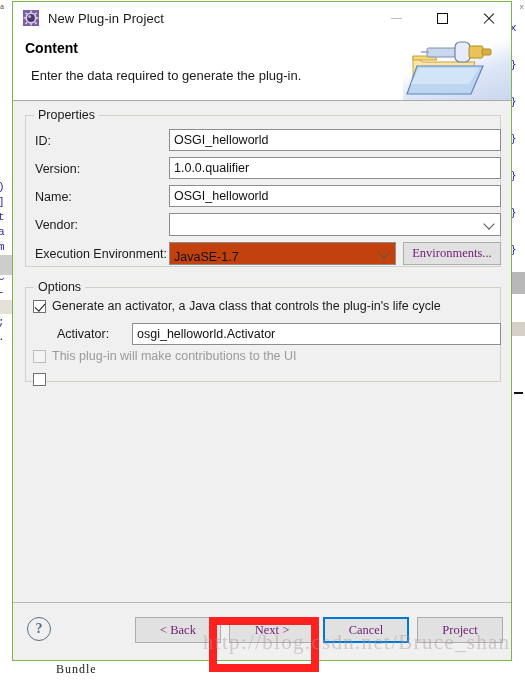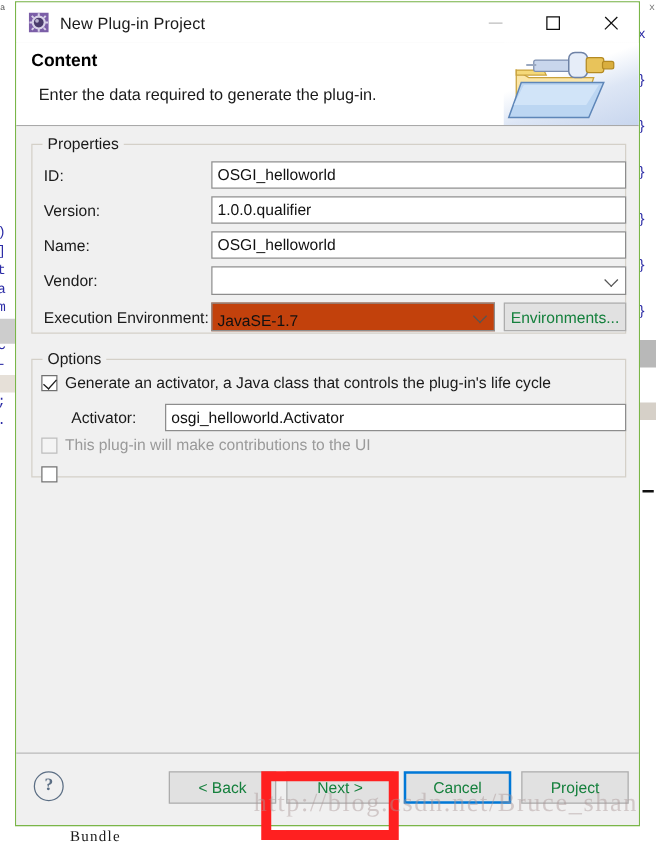--- a/index.html
+++ b/index.html
@@ -150,23 +150,23 @@
   }
   .combo.gray { background: #c2410c; align-items: flex-end; }
   .combo .chev {
     position: absolute; right: 7px; top: 50%; width: 8px; height: 8px;
     margin-top: -5px;
     border-right: 1.3px solid #555; border-bottom: 1.3px solid #555;
     transform: rotate(45deg);
   }
   .btn {
     background: #e1e1e1; border: 1px solid #adadad;
-    font-size: 12.5px; color: #15803d;
+    font-size: 12.5px; color: #701a75;
     display: flex; align-items: center; justify-content: center;
-    font-family: Liberation Sans, sans-serif;
+    font-family: Liberation Serif, serif;
   }
 
   .cbrow { position: absolute; display: flex; align-items: center; }
   .cbox {
     width: 13px; height: 13px; border: 1px solid #707070; background: #fff;
     flex: none; margin-right: 6px; position: relative;
   }
   .cbox.checked::after {
     content: ""; position: absolute; left: 3px; top: 0px;
     width: 5px; height: 9px; border: solid #1a1a1a;

